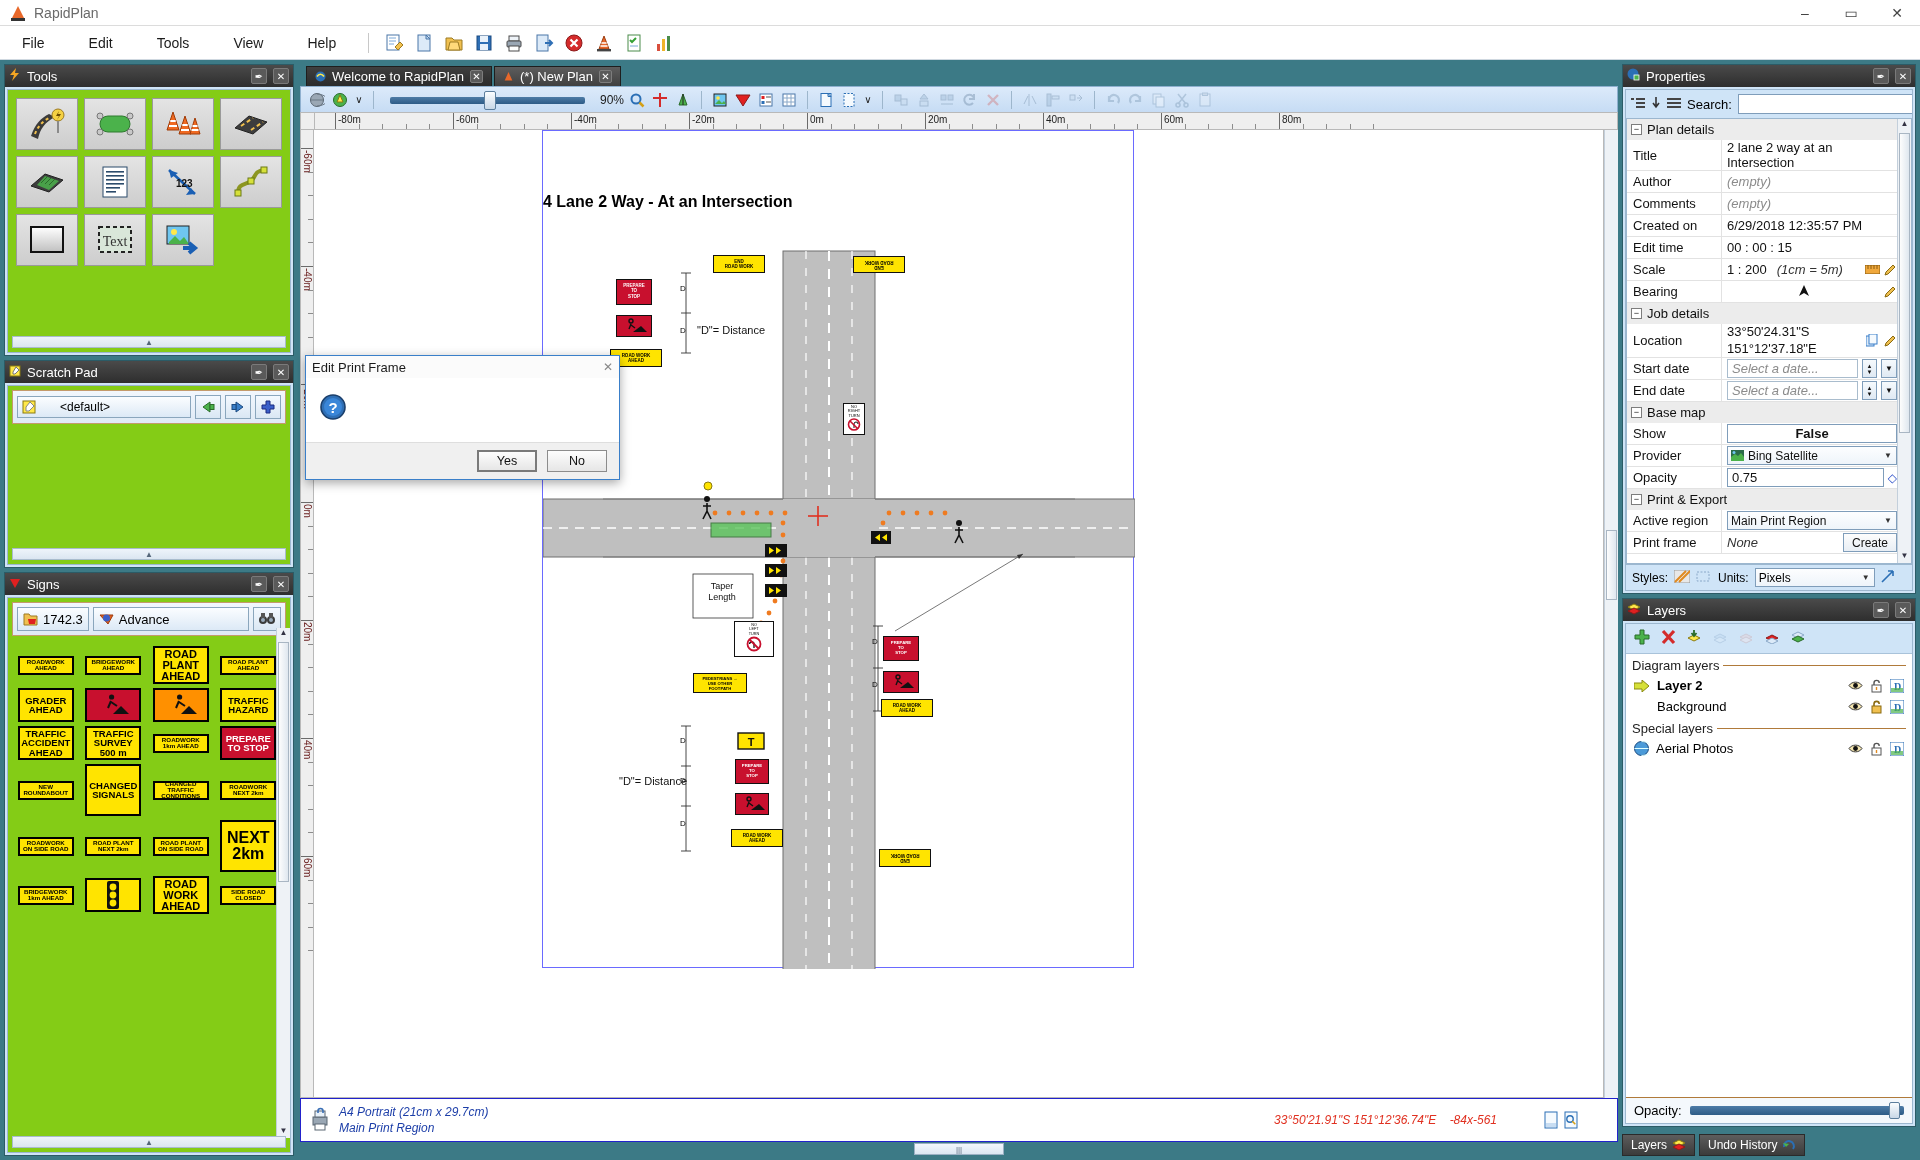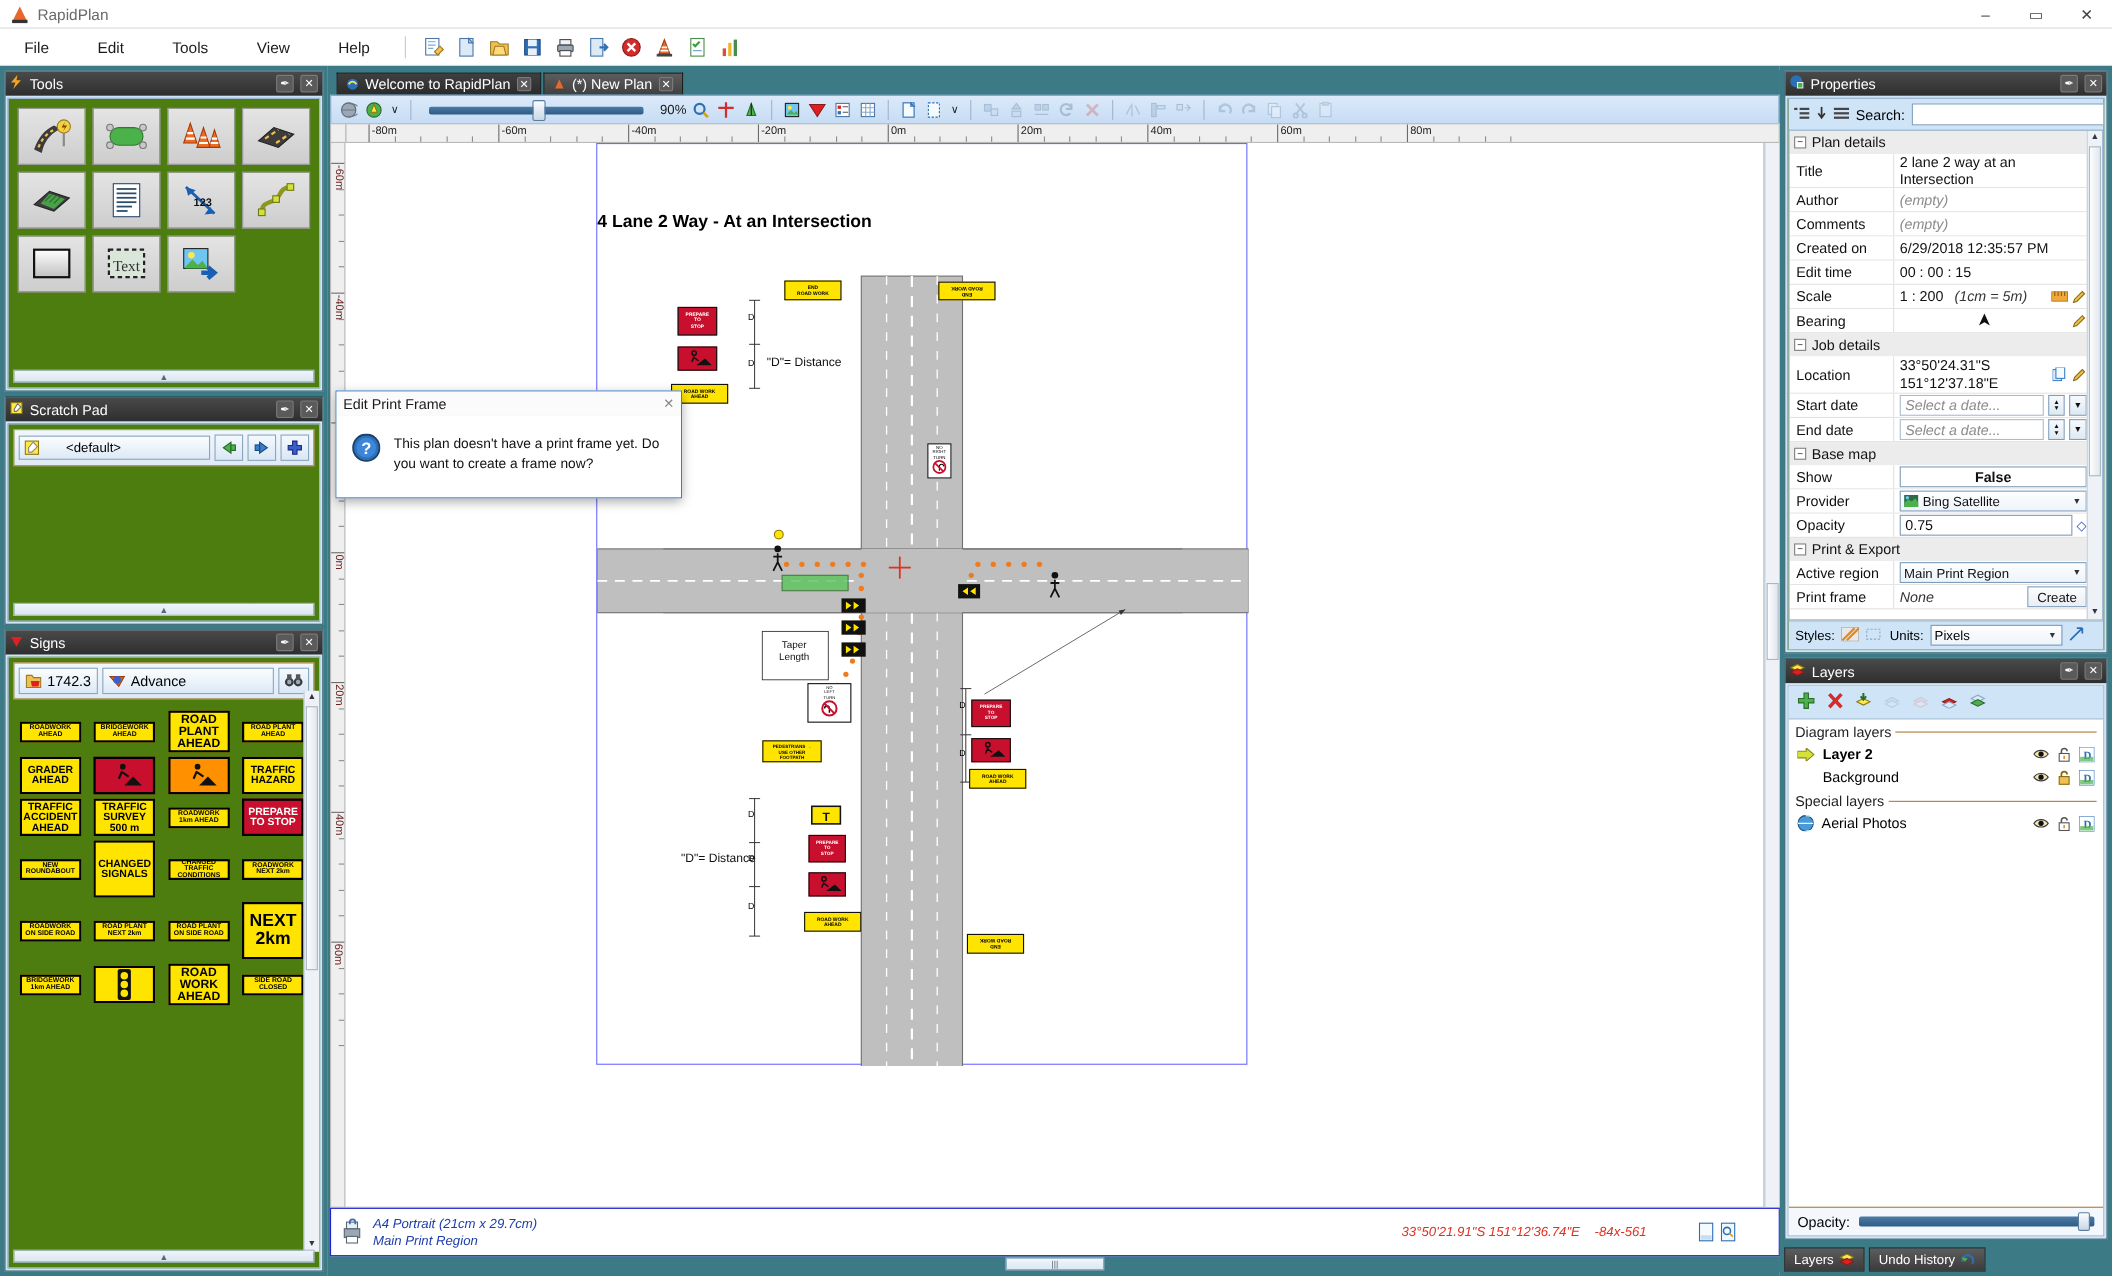--- a/index.html
+++ b/index.html
@@ -41,21 +41,21 @@
   
   .leftdock { width: 298px; padding: 4px; display:flex; flex-direction:column; gap:4px; background:#3c7a86; }
   .panel { border:1px solid #2b5b66; display:flex; flex-direction:column; background:#cfe4f7; }
   .panel-head {
     height:22px; background: linear-gradient(#4a4a4a,#2e2e2e); color:#fff;
     display:flex; align-items:center; padding:0 4px; font-size:13px; gap:6px;
   }
   .panel-head .ph-title{flex:1;}
   .ph-btn{ width:16px;height:16px;background:#5a5a5a;border:1px solid #7a7a7a;color:#fff;
            display:flex;align-items:center;justify-content:center;font-size:10px;border-radius:2px;}
-  .panel-body{ background:#4d7c0f; border:1px solid #9cb7cf; margin:2px; flex:1; overflow:hidden; position:relative;}
+  .panel-body{ background:#84cc16; border:1px solid #9cb7cf; margin:2px; flex:1; overflow:hidden; position:relative;}
 
   .tools-grid{ display:grid; grid-template-columns: repeat(4, 1fr); gap:6px; padding:8px; }
   .toolbtn{ height:52px; background:linear-gradient(#e4e4e4,#cdcdcd); border:1px solid #9a9a9a;
             display:flex;align-items:center;justify-content:center; }
   .toolbtn svg{display:block;}
 
   .pad-bar{ display:flex; align-items:center; gap:4px; padding:4px; border:1px solid #c49a6c; background:linear-gradient(#f2f7fd,#dfeaf6); margin:4px;}
   .pad-combo{ flex:1; height:22px; background:linear-gradient(#fbfdff,#dce9f6); border:1px solid #8aa6bd; display:flex;align-items:center;gap:24px;padding:0 4px;font-size:12px;}
   .pad-btn{ width:26px;height:24px;background:linear-gradient(#f4f9ff,#dae7f4);border:1px solid #8aa6bd;display:flex;align-items:center;justify-content:center;}
 
@@ -1342,17 +1342,20 @@
     <div class="dlg-title">
       <span>Edit Print Frame</span>
       <span class="dx">✕</span>
     </div>
     <div class="dlg-body">
       <svg class="qicon" viewBox="0 0 26 26">
         <circle cx="13" cy="13" r="12" fill="#2f6fb5" stroke="#1b3f6b" stroke-width="1.6"></circle>
         <circle cx="13" cy="13" r="9" fill="#3a86d8"></circle>
         <text x="13" y="18.5" text-anchor="middle" font-family="Liberation Sans" font-size="15" font-weight="bold" fill="#fff">?</text>
       </svg>
-      <div class="dlg-msg">This plan doesn't have a print frame yet. Do you want to create a frame now?</div>
+    </div>
+    <div class="dlg-foot">
+      <div class="dlg-btn def">Yes</div>
+      <div class="dlg-btn">No</div>
     </div>
   </div>
 
 </div>
 
 </body></html>

